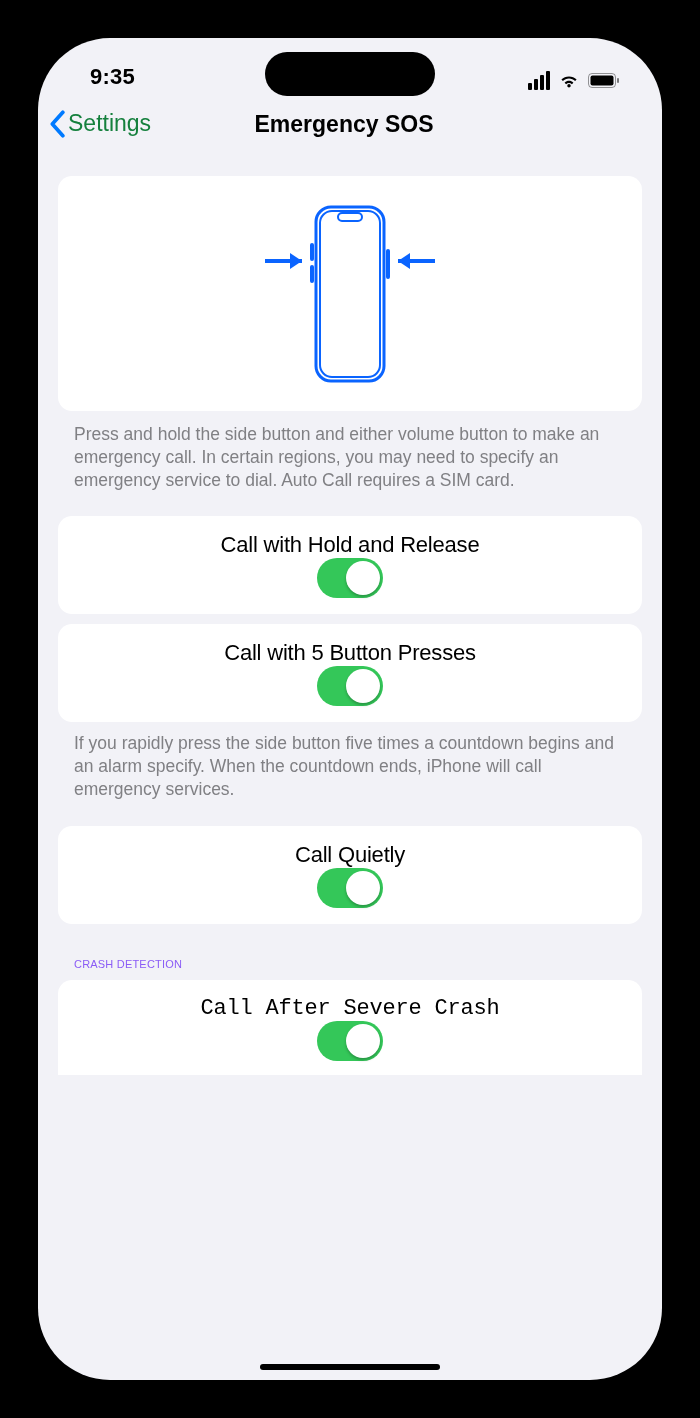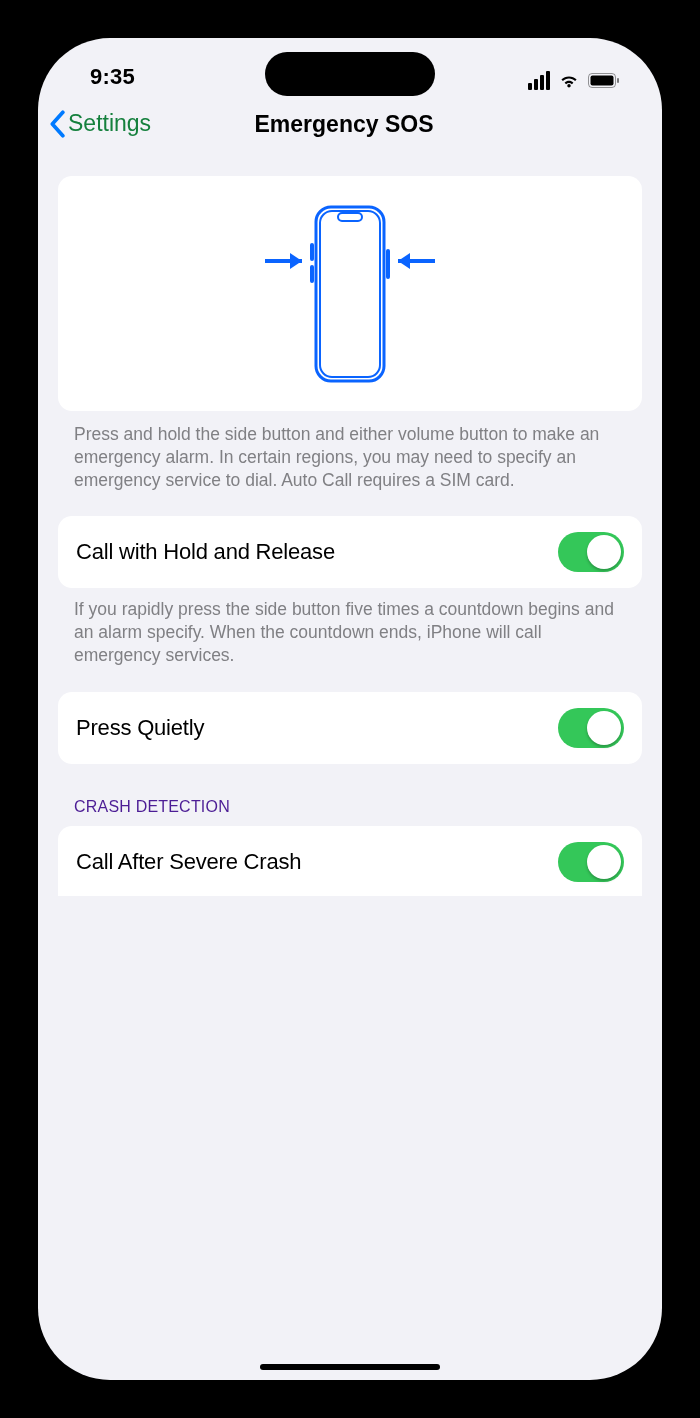--- a/index.html
+++ b/index.html
@@ -19,26 +19,26 @@
   
   .nav-bar { height:64px; display:flex; align-items:center; position:relative; padding:0 10px; }
   .nav-back { display:flex; align-items:flex-start; color:#15803d; font-size:23px; cursor:pointer; }
   .nav-back svg { margin-right:2px; }
   .nav-title { position:absolute; left:0; right:12px; text-align:center; font-size:23px; font-weight:600; pointer-events:none; }
   
   .scroll { height:calc(100% - 118px); overflow:hidden; padding:20px 20px 0 20px; }
   .card { background:#fff; border-radius:14px; }
   .hero { height:235px; display:flex; align-items:center; justify-content:center; margin-bottom:12px; }
   .footer-text { color:#808084; font-size:17.5px; line-height:1.32; padding:0 16px 24px 16px; }
-  .row { background:#fff; border-radius:14px; display:flex; align-items:center; justify-content:space-between; padding:16px 18px; margin-bottom:10px; }
+  .row { background:#fff; border-radius:14px; display:flex; align-items:center; justify-content:space-between; padding:16px 18px; margin-bottom:10px;flex-direction:column; }
   .row-label { font-size:22px; letter-spacing:-0.2px; }
   .toggle { width:66px; height:40px; background:#34c759; border-radius:20px; position:relative; cursor:pointer; }
   .toggle::after { content:""; position:absolute; width:34px; height:34px; background:#fff; border-radius:50%; top:3px; right:3px; box-shadow:0 2px 3px rgba(0,0,0,0.25); }
-  .section-header { color:#4c1d95; font-size:16px; padding:24px 16px 10px 16px; letter-spacing:0.2px; }
-  .section-group .row { border-radius:14px 14px 0 0; margin-bottom:0; padding-bottom:14px; }
+  .section-header { color:#8b5cf6; font-size:11px; padding:24px 16px 10px 16px; letter-spacing:0.2px; }
+  .section-group .row { border-radius:14px 14px 0 0; margin-bottom:0; padding-bottom:14px;font-family:Liberation Mono, monospace; }
   .home-indicator { position:absolute; bottom:10px; left:50%; transform:translateX(-50%); width:180px; height:6px; background:#000; border-radius:3px; }
 </style>
 </head>
 <body>
 
 <div class="phone-frame">
   <div class="phone-inner">
     <div class="dynamic-island"></div>
 
     <div class="status-bar">
@@ -89,31 +89,35 @@
           <rect x="100" y="44" width="4" height="18" rx="2" fill="#0a64ff"></rect>
           <rect x="100" y="66" width="4" height="18" rx="2" fill="#0a64ff"></rect>
 
           <line x1="55" y1="62" x2="92" y2="62" stroke="#0a64ff" stroke-width="4"></line>
           <path d="M92 62 l-12 -8 v16 z" fill="#0a64ff"></path>
 
           <line x1="225" y1="62" x2="188" y2="62" stroke="#0a64ff" stroke-width="4"></line>
           <path d="M188 62 l12 -8 v16 z" fill="#0a64ff"></path>
         </svg>
       </div>
-      <div class="footer-text">Press and hold the side button and either volume button to make an emergency alarm. In certain regions, you may need to specify an emergency service to dial. Auto Call requires a SIM card.</div>
+      <div class="footer-text">Press and hold the side button and either volume button to make an emergency call. In certain regions, you may need to specify an emergency service to dial. Auto Call requires a SIM card.</div>
 
       <div class="row">
         <span class="row-label">Call with Hold and Release</span>
         <div class="toggle"></div>
       </div>
 
+      <div class="row">
+        <span class="row-label">Call with 5 Button Presses</span>
+        <div class="toggle"></div>
+      </div>
       <div class="footer-text">If you rapidly press the side button five times a countdown begins and an alarm specify. When the countdown ends, iPhone will call emergency services.</div>
 
       <div class="row">
-        <span class="row-label">Press Quietly</span>
+        <span class="row-label">Call Quietly</span>
         <div class="toggle"></div>
       </div>
 
       <div class="section-header">CRASH DETECTION</div>
       <div class="section-group">
         <div class="row">
           <span class="row-label">Call After Severe Crash</span>
           <div class="toggle"></div>
         </div>
       </div>

